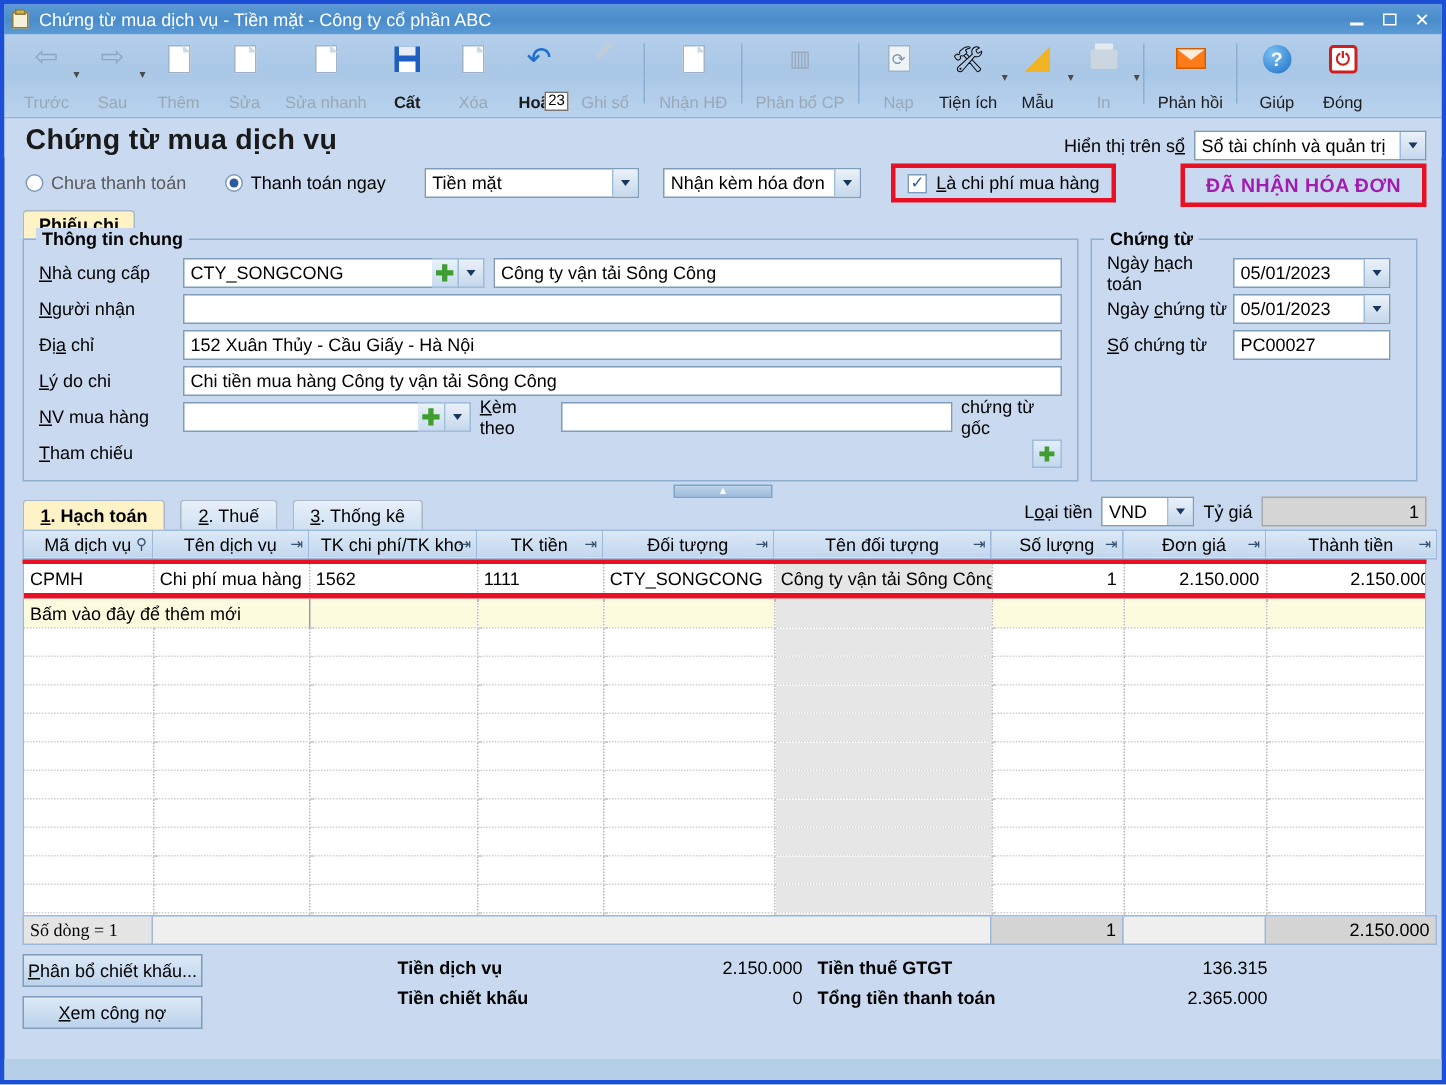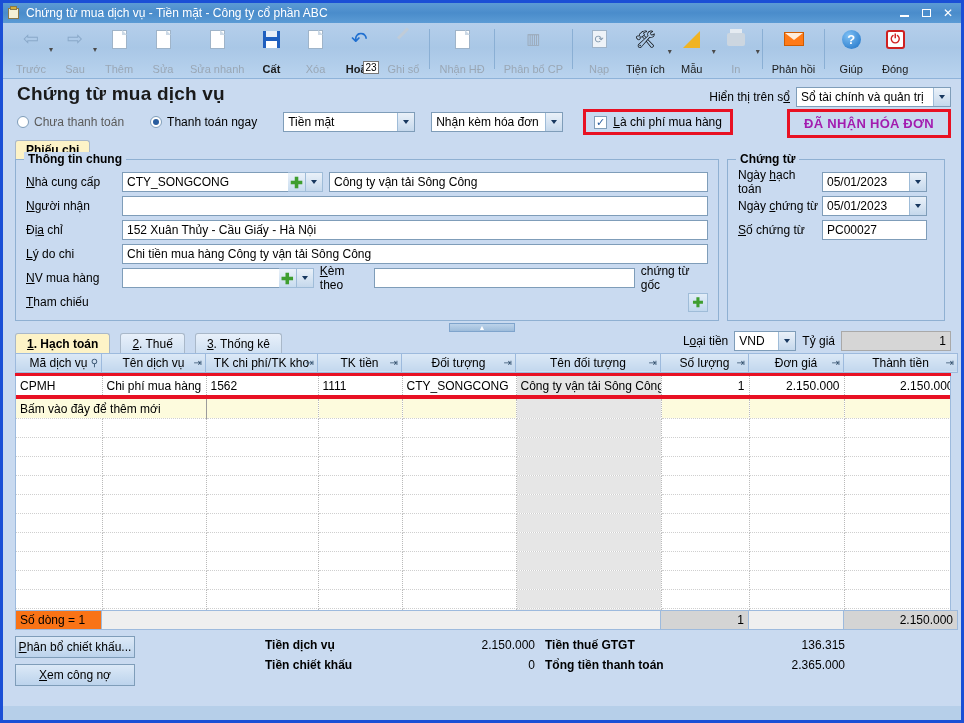--- a/index.html
+++ b/index.html
@@ -414,21 +414,21 @@
 
   <div class="optionrow">
     <span class="radio off">
       <span class="dot"></span>
       <span class="lbl">Chưa thanh toán</span>
     </span>
     <span class="radio">
       <span class="dot on"></span>
       <span class="lbl">Thanh toán ngay</span>
     </span>
-    <span class="combo" style="width:132px;margin-right:8px;">
+    <span class="combo" style="width:143px;margin-right:8px;">
       <span class="txt">Tiền mặt</span>
       <span class="btn"></span>
     </span>
     <span class="combo" style="width:132px;margin-right:12px;">
       <span class="txt">Nhận kèm hóa đơn</span>
       <span class="btn"></span>
     </span>
     <span class="redbox">
       <span class="chk">✓</span>
       <span><span class="ul">L</span>à chi phí mua hàng</span>
@@ -735,21 +735,21 @@
           <col style="width:112px">
         <col style="width:84px">
           <col style="width:114px">
           <col style="width:145px">
         <col style="width:88px">
           <col style="width:95px">
           <col style="width:114px">
       </colgroup>
       <tbody>
           <tr>
-        <td style="background:#f97316;border:1px solid #9dbadd;">Số dòng = 1</td>
+        <td style="background:#e5e5e5;border:1px solid #9dbadd;font-family:Liberation Serif, serif;">Số dòng = 1</td>
         <td colspan="5" style="background:#efefef;border:1px solid #9dbadd;"></td>
         <td class="num" style="background:#d4d4d4;border:1px solid #9dbadd;">1</td>
         <td style="background:#efefef;border:1px solid #9dbadd;"></td>
         <td class="num" style="background:#d4d4d4;border:1px solid #9dbadd;">2.150.000</td>
       </tr>
     </tbody>
       </table>
   </div>
 
   <div class="bottom">

